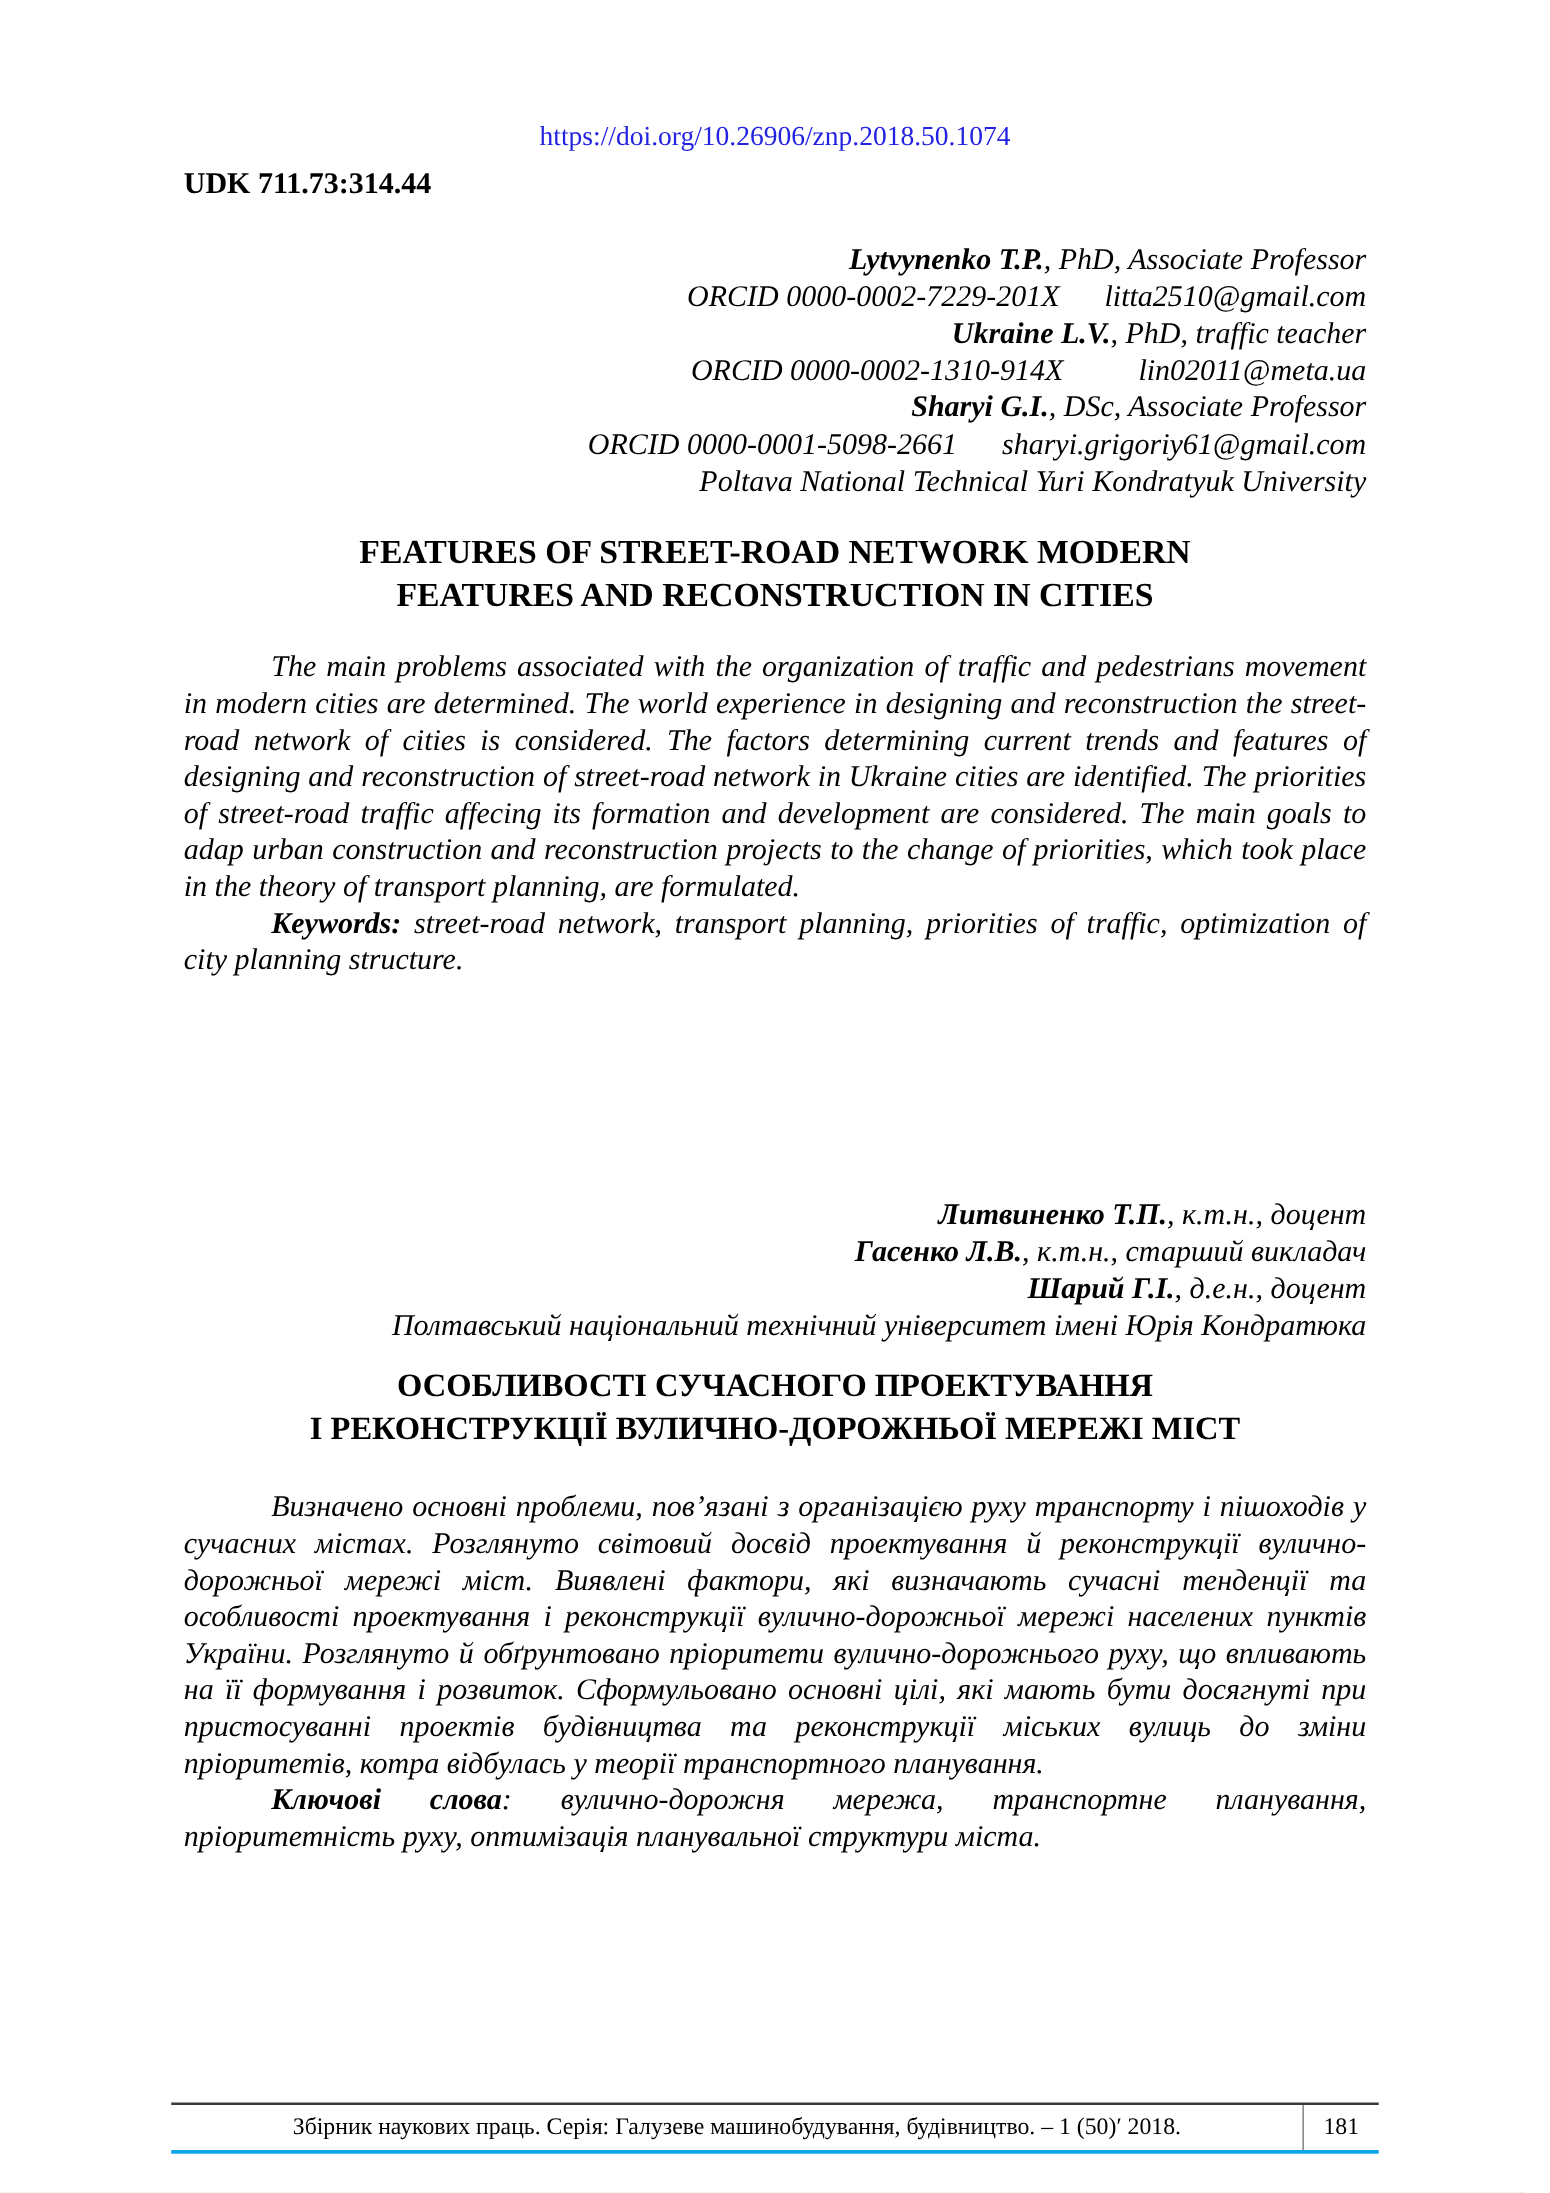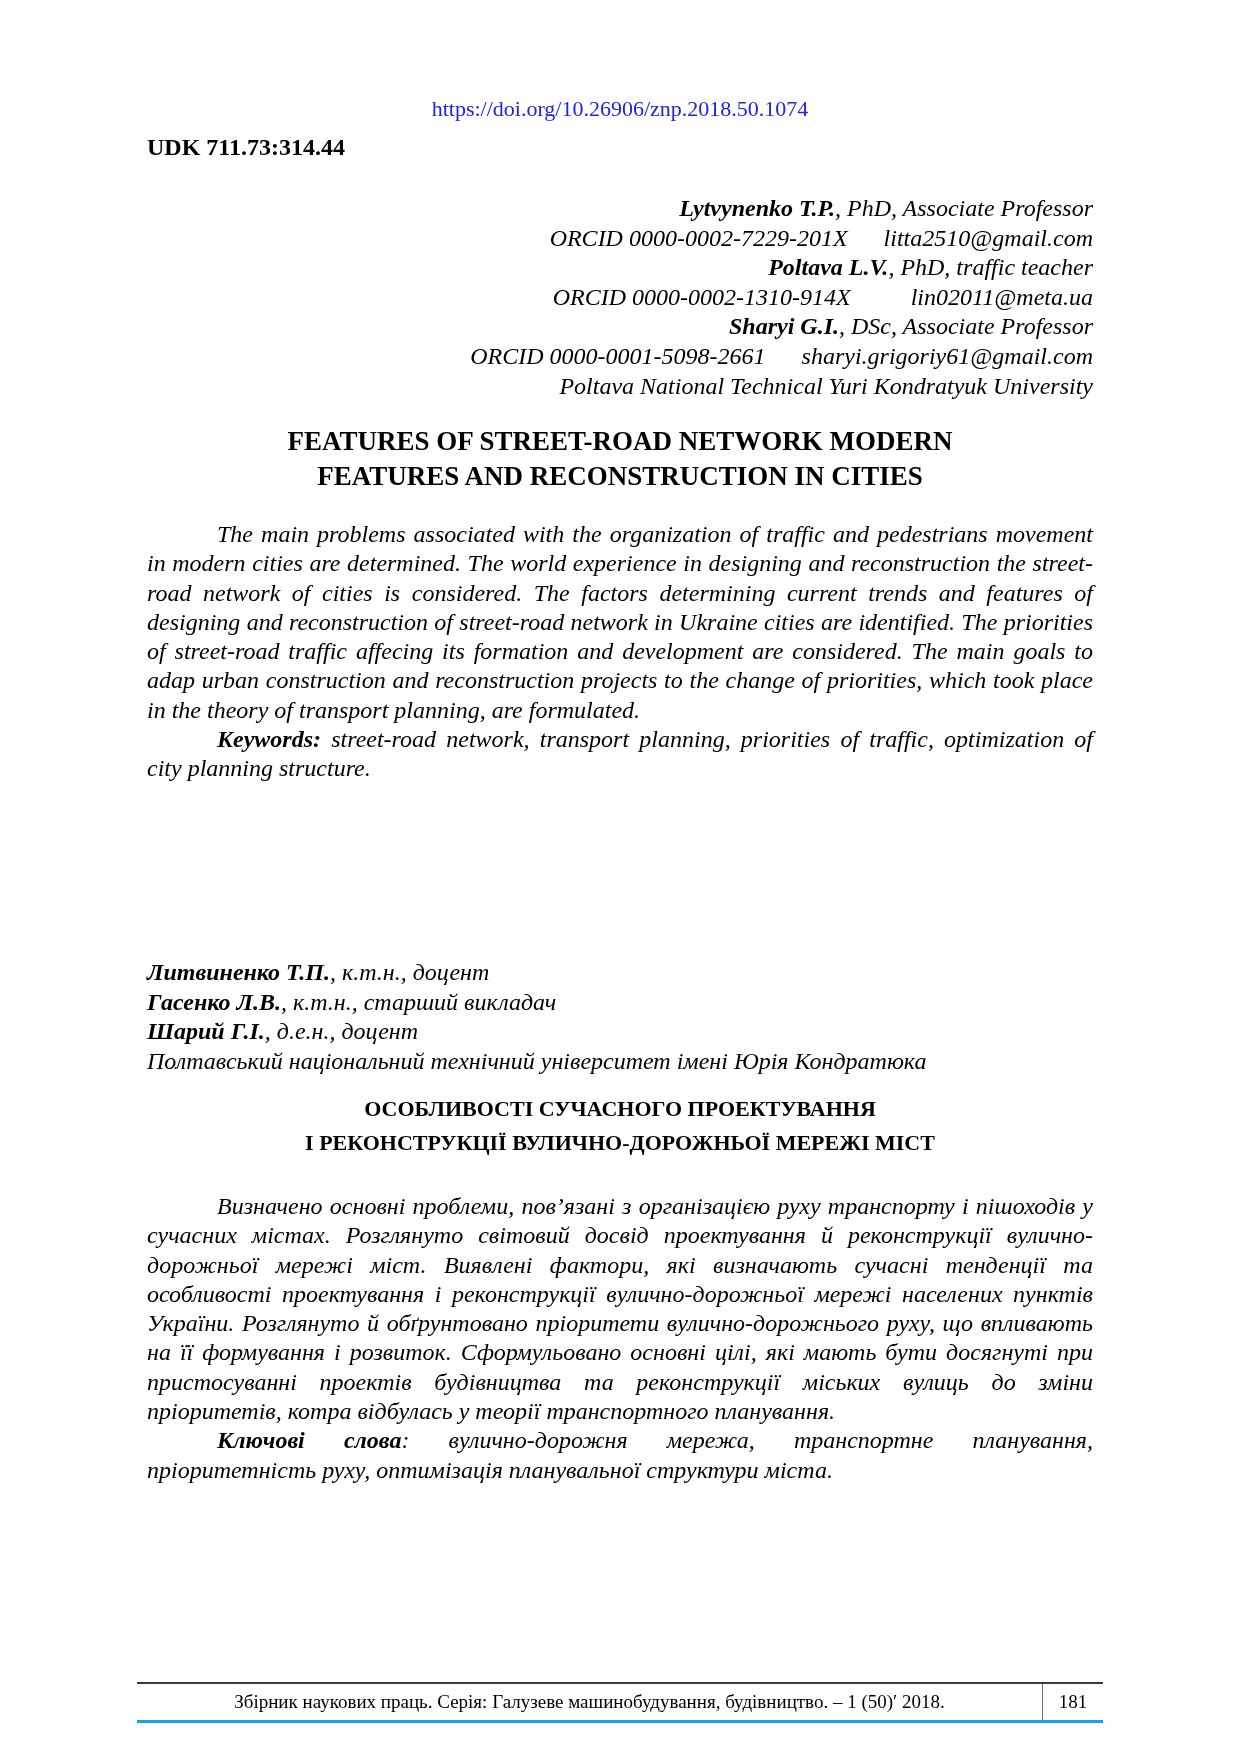--- a/index.html
+++ b/index.html
@@ -14,27 +14,27 @@
     padding-left:22px;
   }
   .abs { position:absolute; left:147px; width:946px; }
 
   .doi-line { top:96px; text-align:center; font-size:22px; }
   .doi-link { color:#2222e0; text-decoration:none; cursor:pointer; }
 
   .udk { top:134px; font-size:24px; font-weight:bold; }
 
   .authors-en { top:194px; text-align:right; font-style:italic; font-size:24px; line-height:29.6px; }
-  .authors-uk { top:958px; text-align:left; font-style:italic; font-size:24px; line-height:29.6px; }
+  .authors-uk { top:958px; text-align:right; font-style:italic; font-size:24px; line-height:29.6px; }
   .author-name { font-weight:bold; }
   .sp-md { display:inline-block; width:36px; }
   .sp-lg { display:inline-block; width:60px; }
 
   .title-en { top:424px; text-align:center; font-weight:bold; font-size:27px; line-height:35px; }
-  .title-uk { top:1092px; text-align:center; font-weight:bold; font-size:22px; line-height:34px; }
+  .title-uk { top:1092px; text-align:center; font-weight:bold; font-size:26px; line-height:34px; }
 
   .abstract-en { top:520px; }
   .abstract-uk { top:1192px; }
   .abstract p {
     margin:0;
     font-style:italic;
     font-size:24px;
     line-height:29.3px;
     text-align:justify;
     text-indent:70px;
@@ -63,21 +63,21 @@
 
   <div class="abs doi-line">
     <a class="doi-link">https://doi.org/10.26906/znp.2018.50.1074</a>
   </div>
 
   <div class="abs udk">UDK 711.73:314.44</div>
 
   <div class="abs authors-en">
     <div><span class="author-name">Lytvynenko T.P.</span><span>, PhD, Associate Professor</span></div>
     <div><span>ORCID 0000-0002-7229-201X</span><span class="sp-md"></span><span>litta2510@gmail.com</span></div>
-    <div><span class="author-name">Poltava L.V.</span><span>, PhD, traffic teacher</span></div>
+    <div><span class="author-name">Ukraine L.V.</span><span>, PhD, traffic teacher</span></div>
     <div><span>ORCID 0000-0002-1310-914X</span><span class="sp-lg"></span><span>lin02011@meta.ua</span></div>
     <div><span class="author-name">Sharyi G.I.</span><span>, DSc, Associate Professor</span></div>
     <div><span>ORCID 0000-0001-5098-2661</span><span class="sp-md"></span><span>sharyi.grigoriy61@gmail.com</span></div>
     <div>Poltava National Technical Yuri Kondratyuk University</div>
   </div>
 
   <div class="abs title-en">
     <div>FEATURES OF STREET-ROAD NETWORK MODERN</div>
     <div>FEATURES AND RECONSTRUCTION IN CITIES</div>
   </div>

